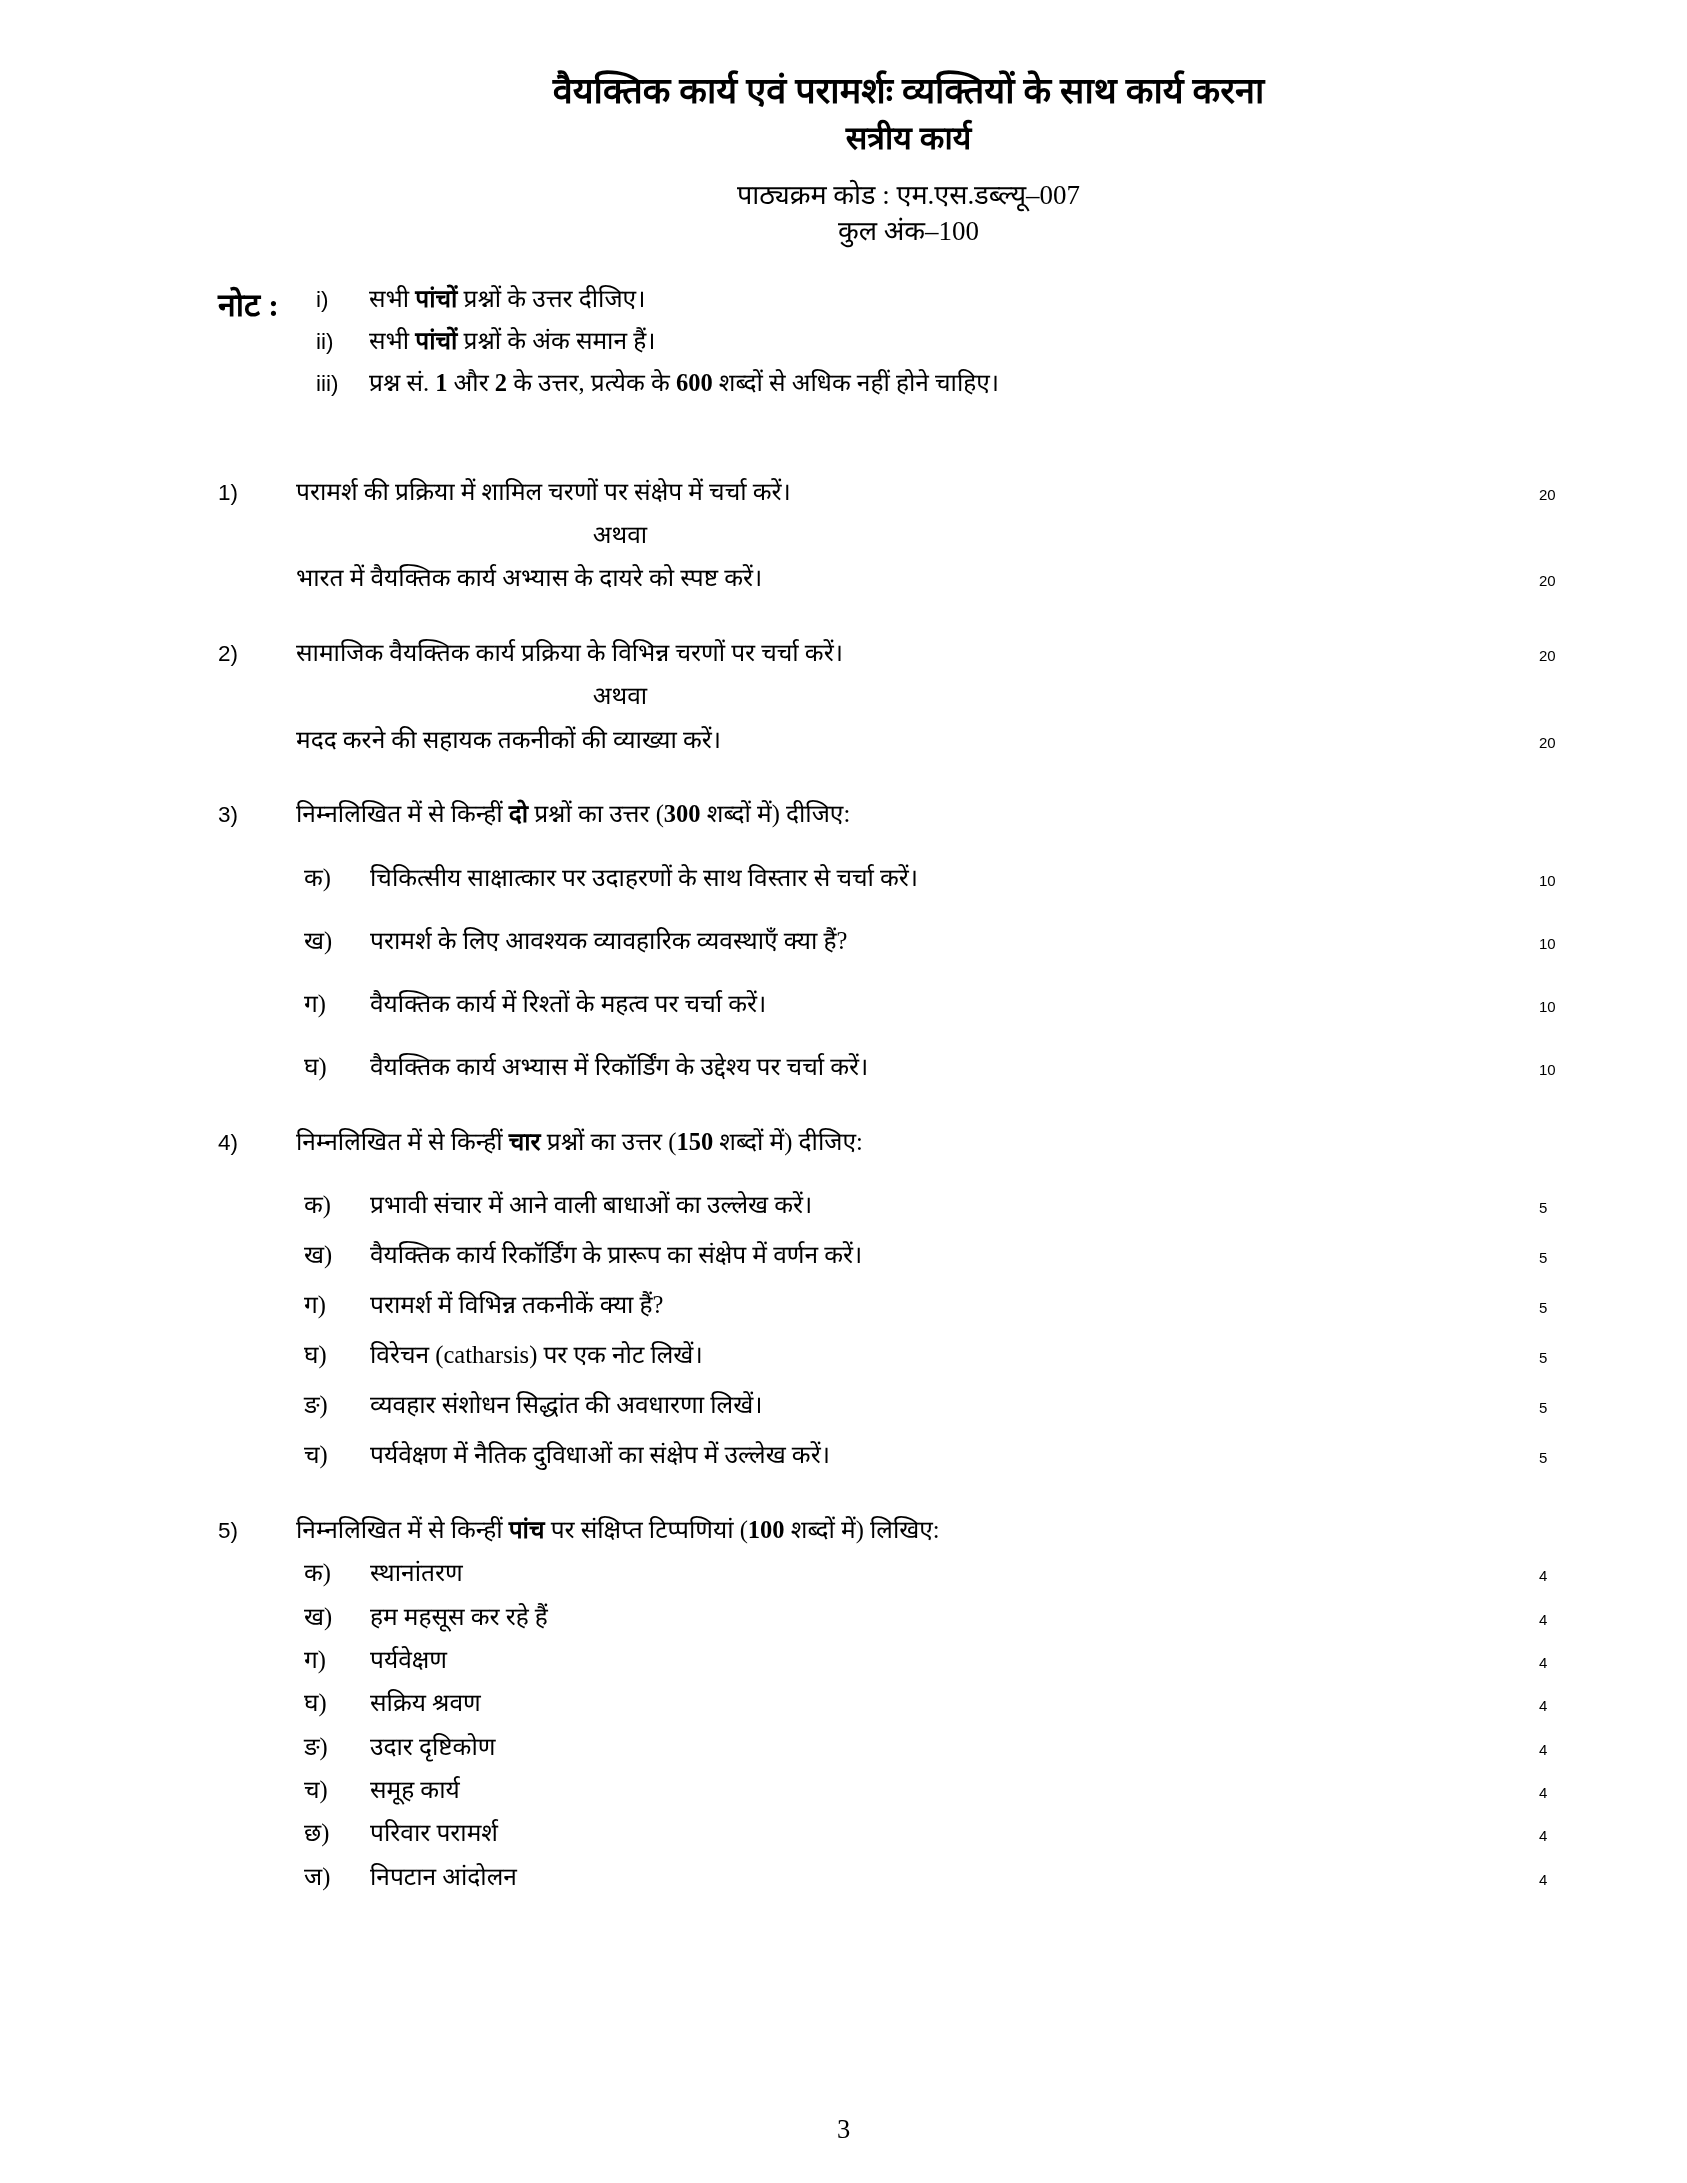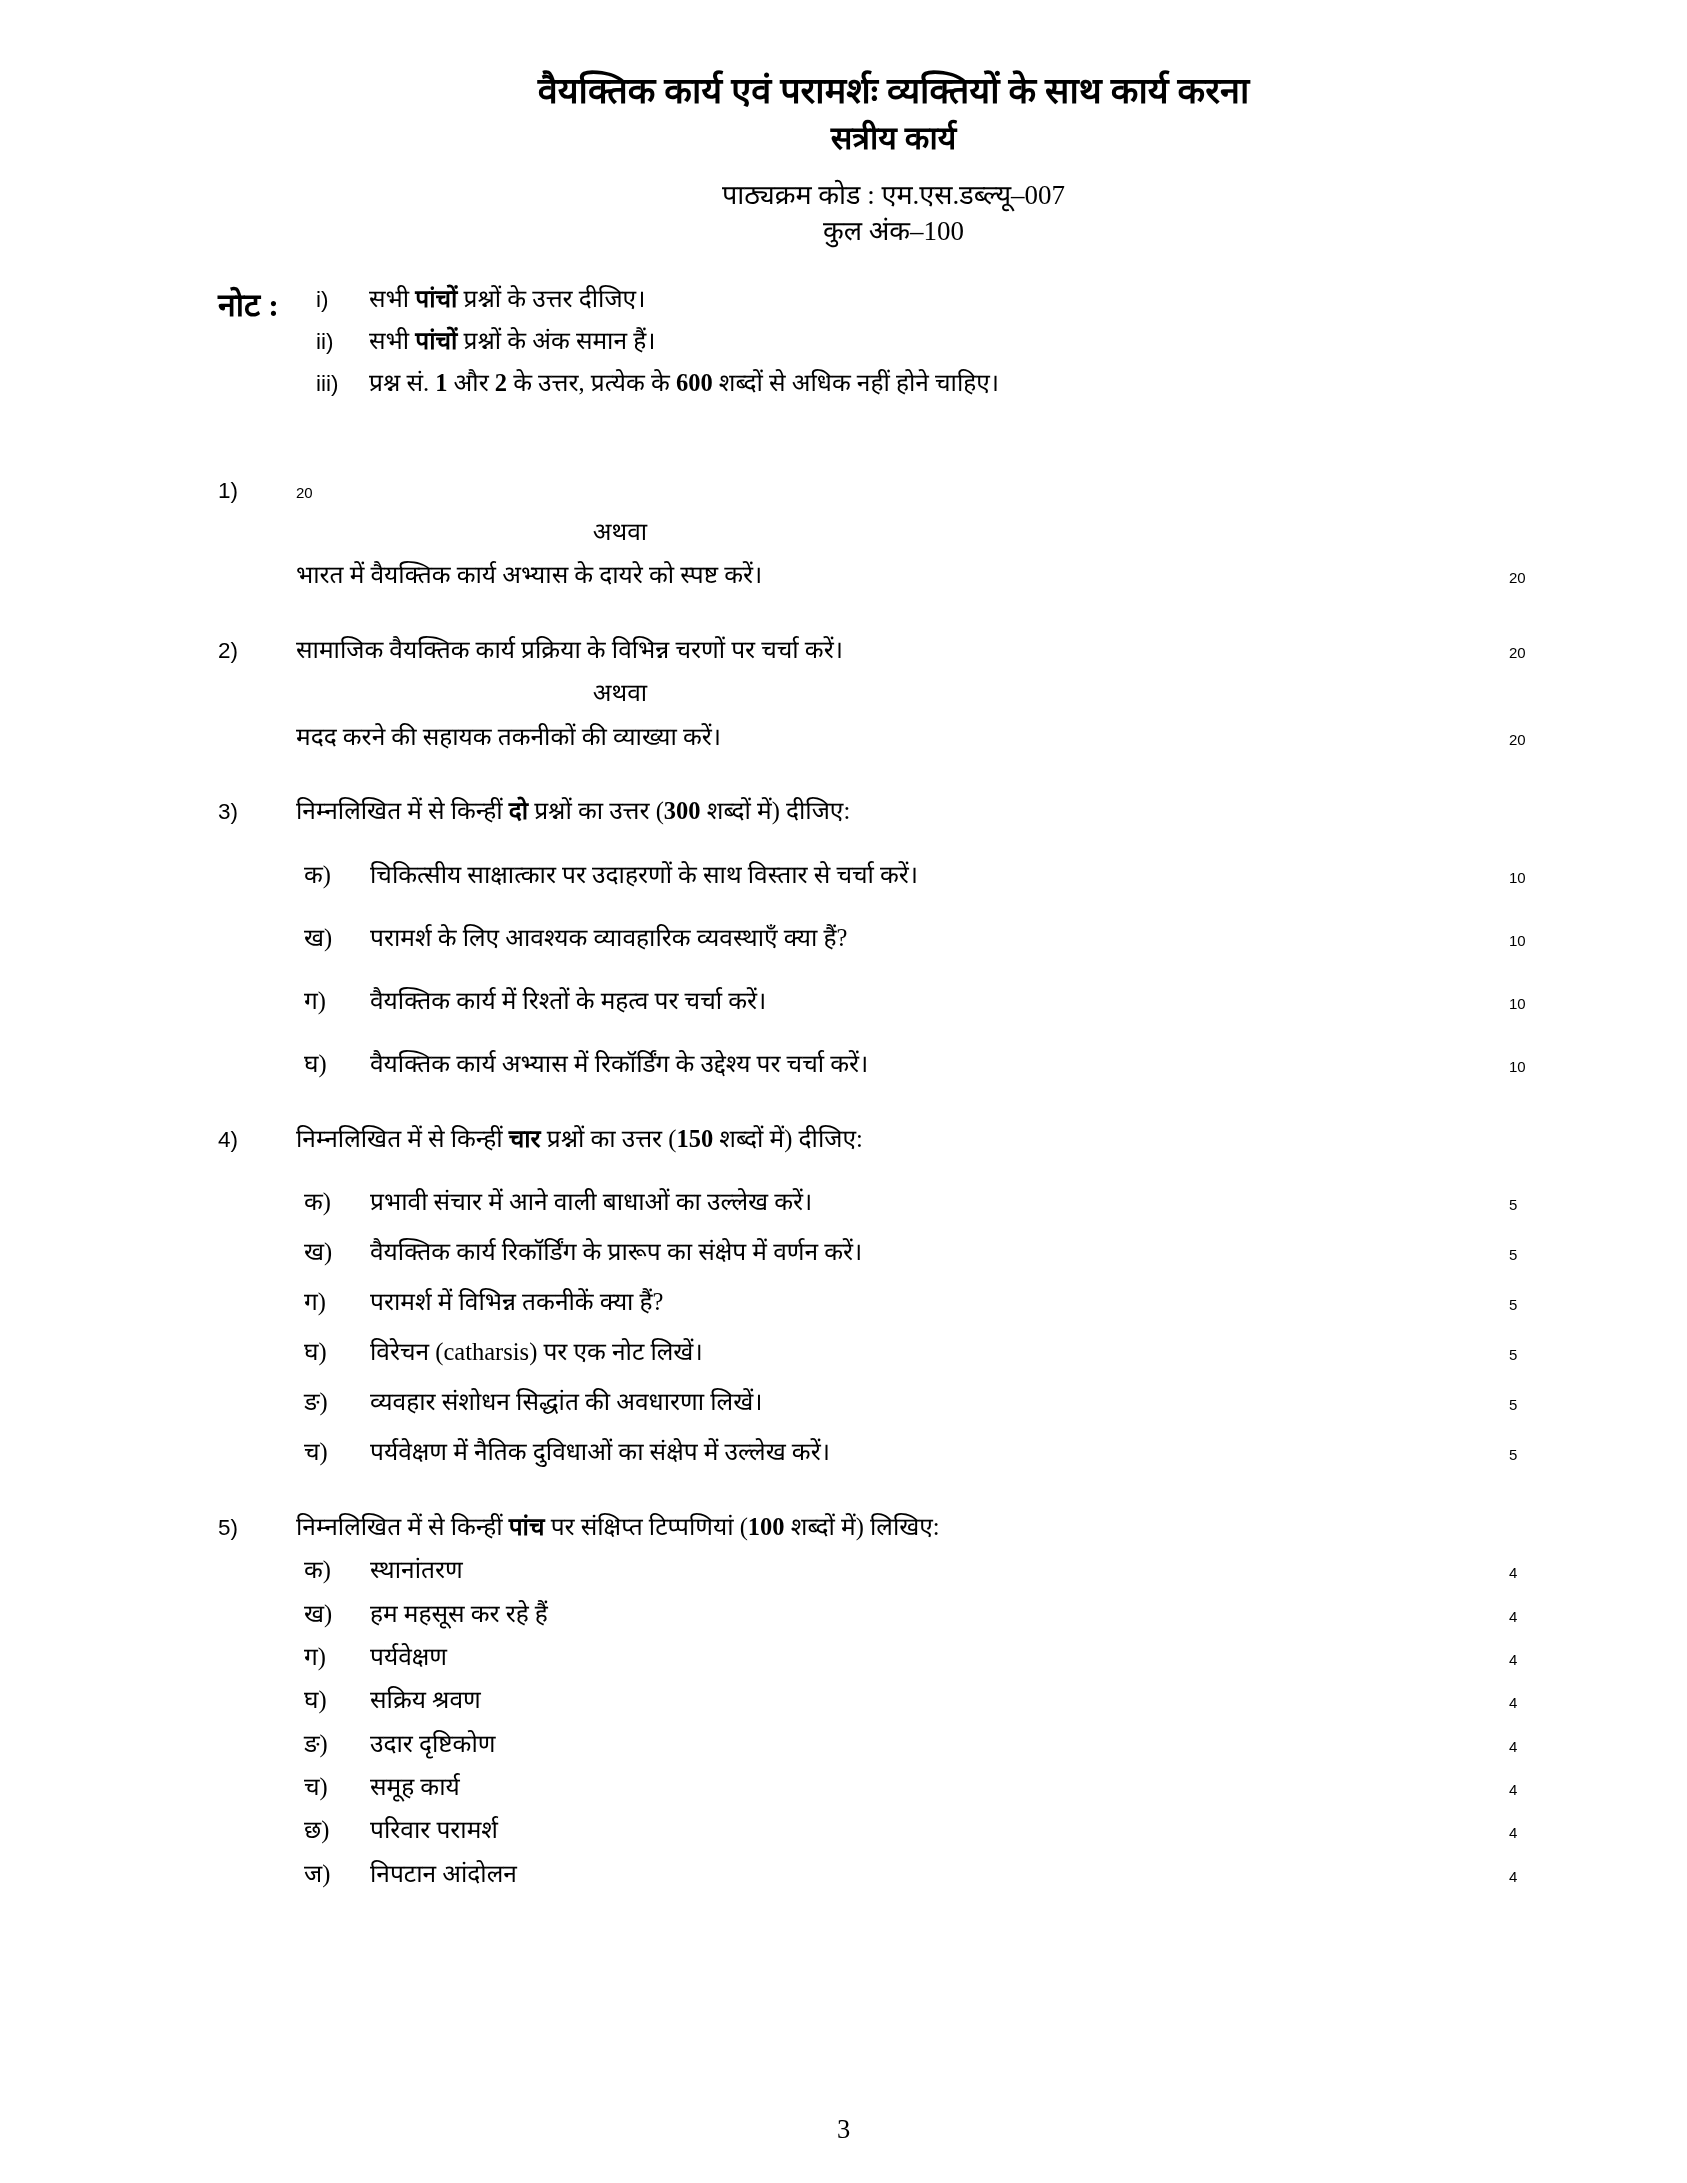--- a/index.html
+++ b/index.html
@@ -9,21 +9,21 @@
     color: #000;
   }
   .page {
     position: relative;
     width: 1687px;
     height: 2183px;
     background: #ffffff;
     overflow: hidden;
   }
   .content {
-    padding: 69px 118px 0 218px; 
+    padding: 69px 88px 0 218px; 
     font-size: 24.5px;
     line-height: 1.5;
   }
 
   
   .title {
     text-align: center;
     font-weight: 700;
     font-size: 36px;
     line-height: 1.25;
@@ -135,20 +135,21 @@
           <span class="note-text"><span>प्रश्न सं. </span><b>1</b><span> और </span><b>2</b><span> के उत्तर, प्रत्येक के </span><b>600</b><span> शब्दों से अधिक नहीं होने चाहिए।</span></span>
         </div>
       </div>
     </div>
 
     <div class="questions">
 
       <div class="qblock">
         <div class="row">
           <div class="col-num">1)</div>
+          <div class="col-text">परामर्श की प्रक्रिया में शामिल चरणों पर संक्षेप में चर्चा करें।</div>
           <div class="col-marks">20</div>
         </div>
         <div class="row">
           <div class="col-num"></div>
           <div class="or-text">अथवा</div>
         </div>
         <div class="row">
           <div class="col-num"></div>
           <div class="col-text">भारत में वैयक्तिक कार्य अभ्यास के दायरे को स्पष्ट करें।</div>
           <div class="col-marks">20</div>

